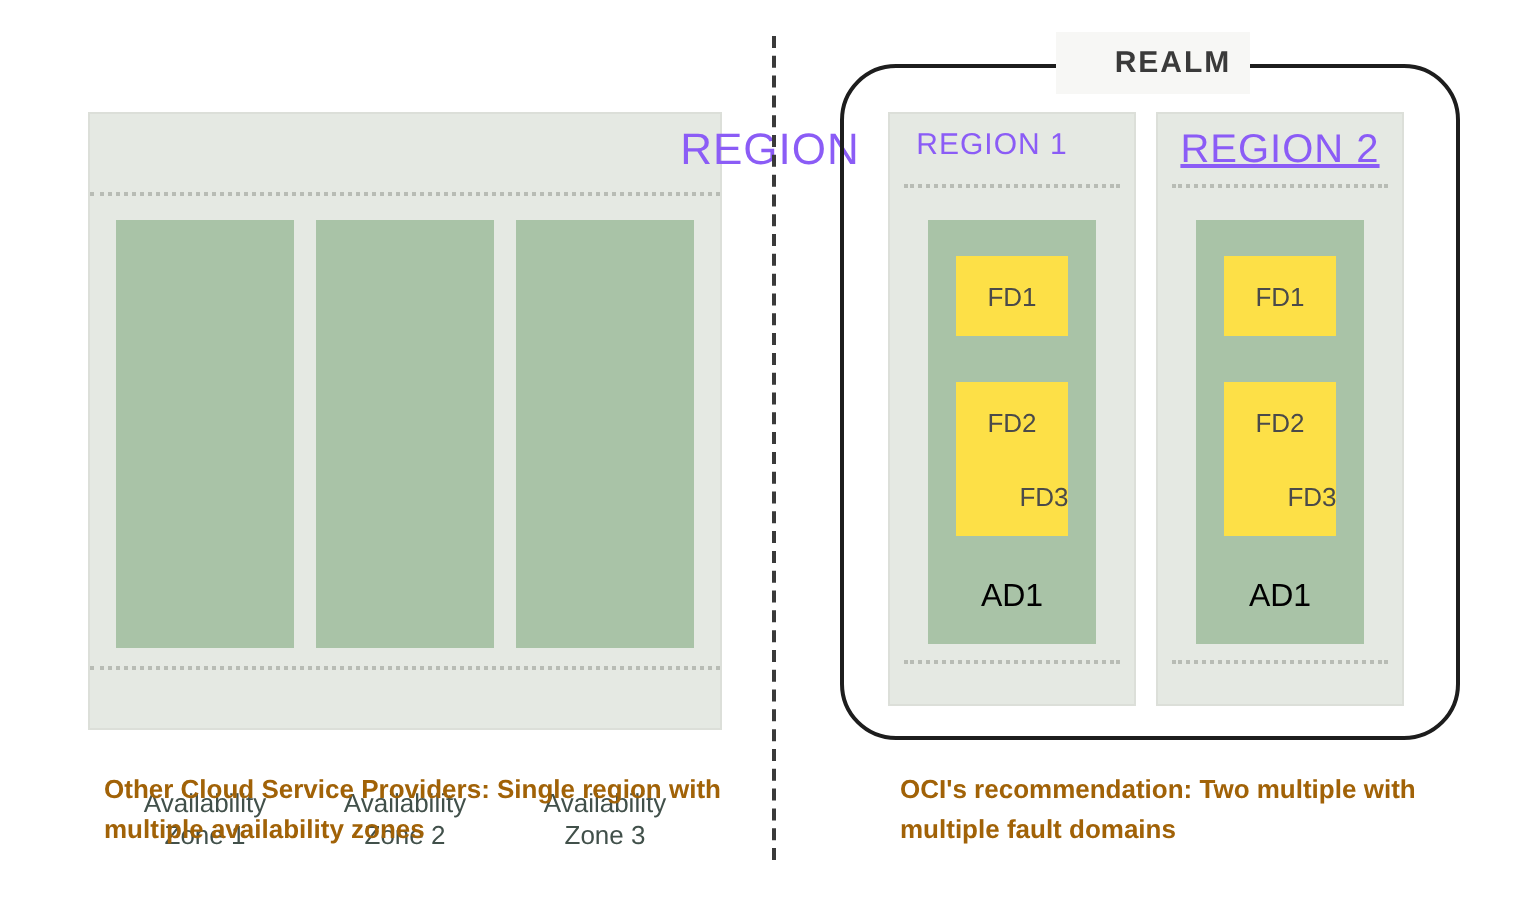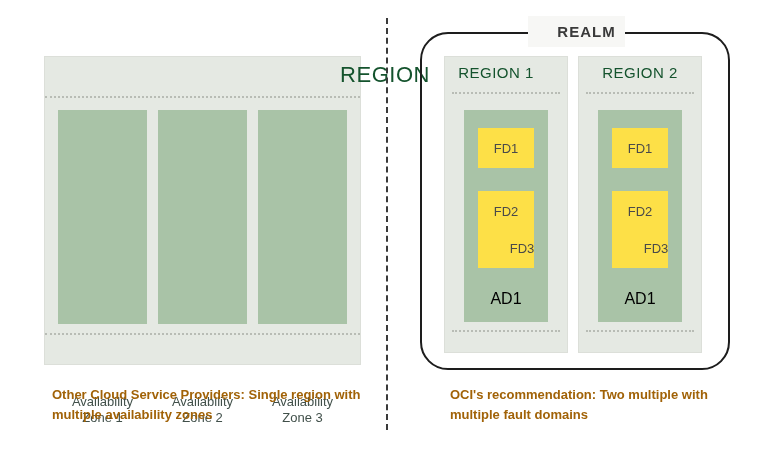--- a/index.html
+++ b/index.html
@@ -25,21 +25,21 @@
   .region-box {
     position: absolute;
     background: #e5e9e3;
     border: 1px solid #dcdfd9;
     box-sizing: border-box;
   }
   .region-title {
     position: absolute;
     left: 0; right: 0;
     text-align: center;
-    color: #14532d;
+    color: #8b5cf6;
     letter-spacing: 0.5px;
   }
   .dotted-rule {
     position: absolute;
     border-top: 2px dotted #b8bcb5;
     height: 0;
   }
   .az-col {
     position: absolute;
     background: #a9c3a7;
@@ -127,21 +127,21 @@
     color: #3a3a3a;
     font-size: 15px;
     font-weight: bold;
     letter-spacing: 1px;
     margin-left: 20px;
   }
 
   #r1-box   { left: 444px; top: 56px; width: 124px; height: 297px; }
   #r2-box   { left: 578px; top: 56px; width: 124px; height: 297px; }
   #r1-title { top: 64px;  font-size: 15px; }
-  #r2-title { top: 64px;  font-size: 15px; }
+  #r2-title { top: 64px;  font-size: 20px; text-decoration: underline; }
   #r1-rule  { left: 452px; top: 92px;  width: 108px; }
   #r2-rule  { left: 586px; top: 92px;  width: 108px; }
   #r1-rule-b{ left: 452px; top: 330px; width: 108px; }
   #r2-rule-b{ left: 586px; top: 330px; width: 108px; }
 
   #r1-ad { left: 464px; top: 110px; width: 84px; height: 212px; }
   #r2-ad { left: 598px; top: 110px; width: 84px; height: 212px; }
 
   .fd-a { top: 18px;  left: 14px; width: 56px; height: 40px; }
   .fd-b { top: 68px;  left: 14px; width: 56px; height: 40px; margin-top: 13px; }

